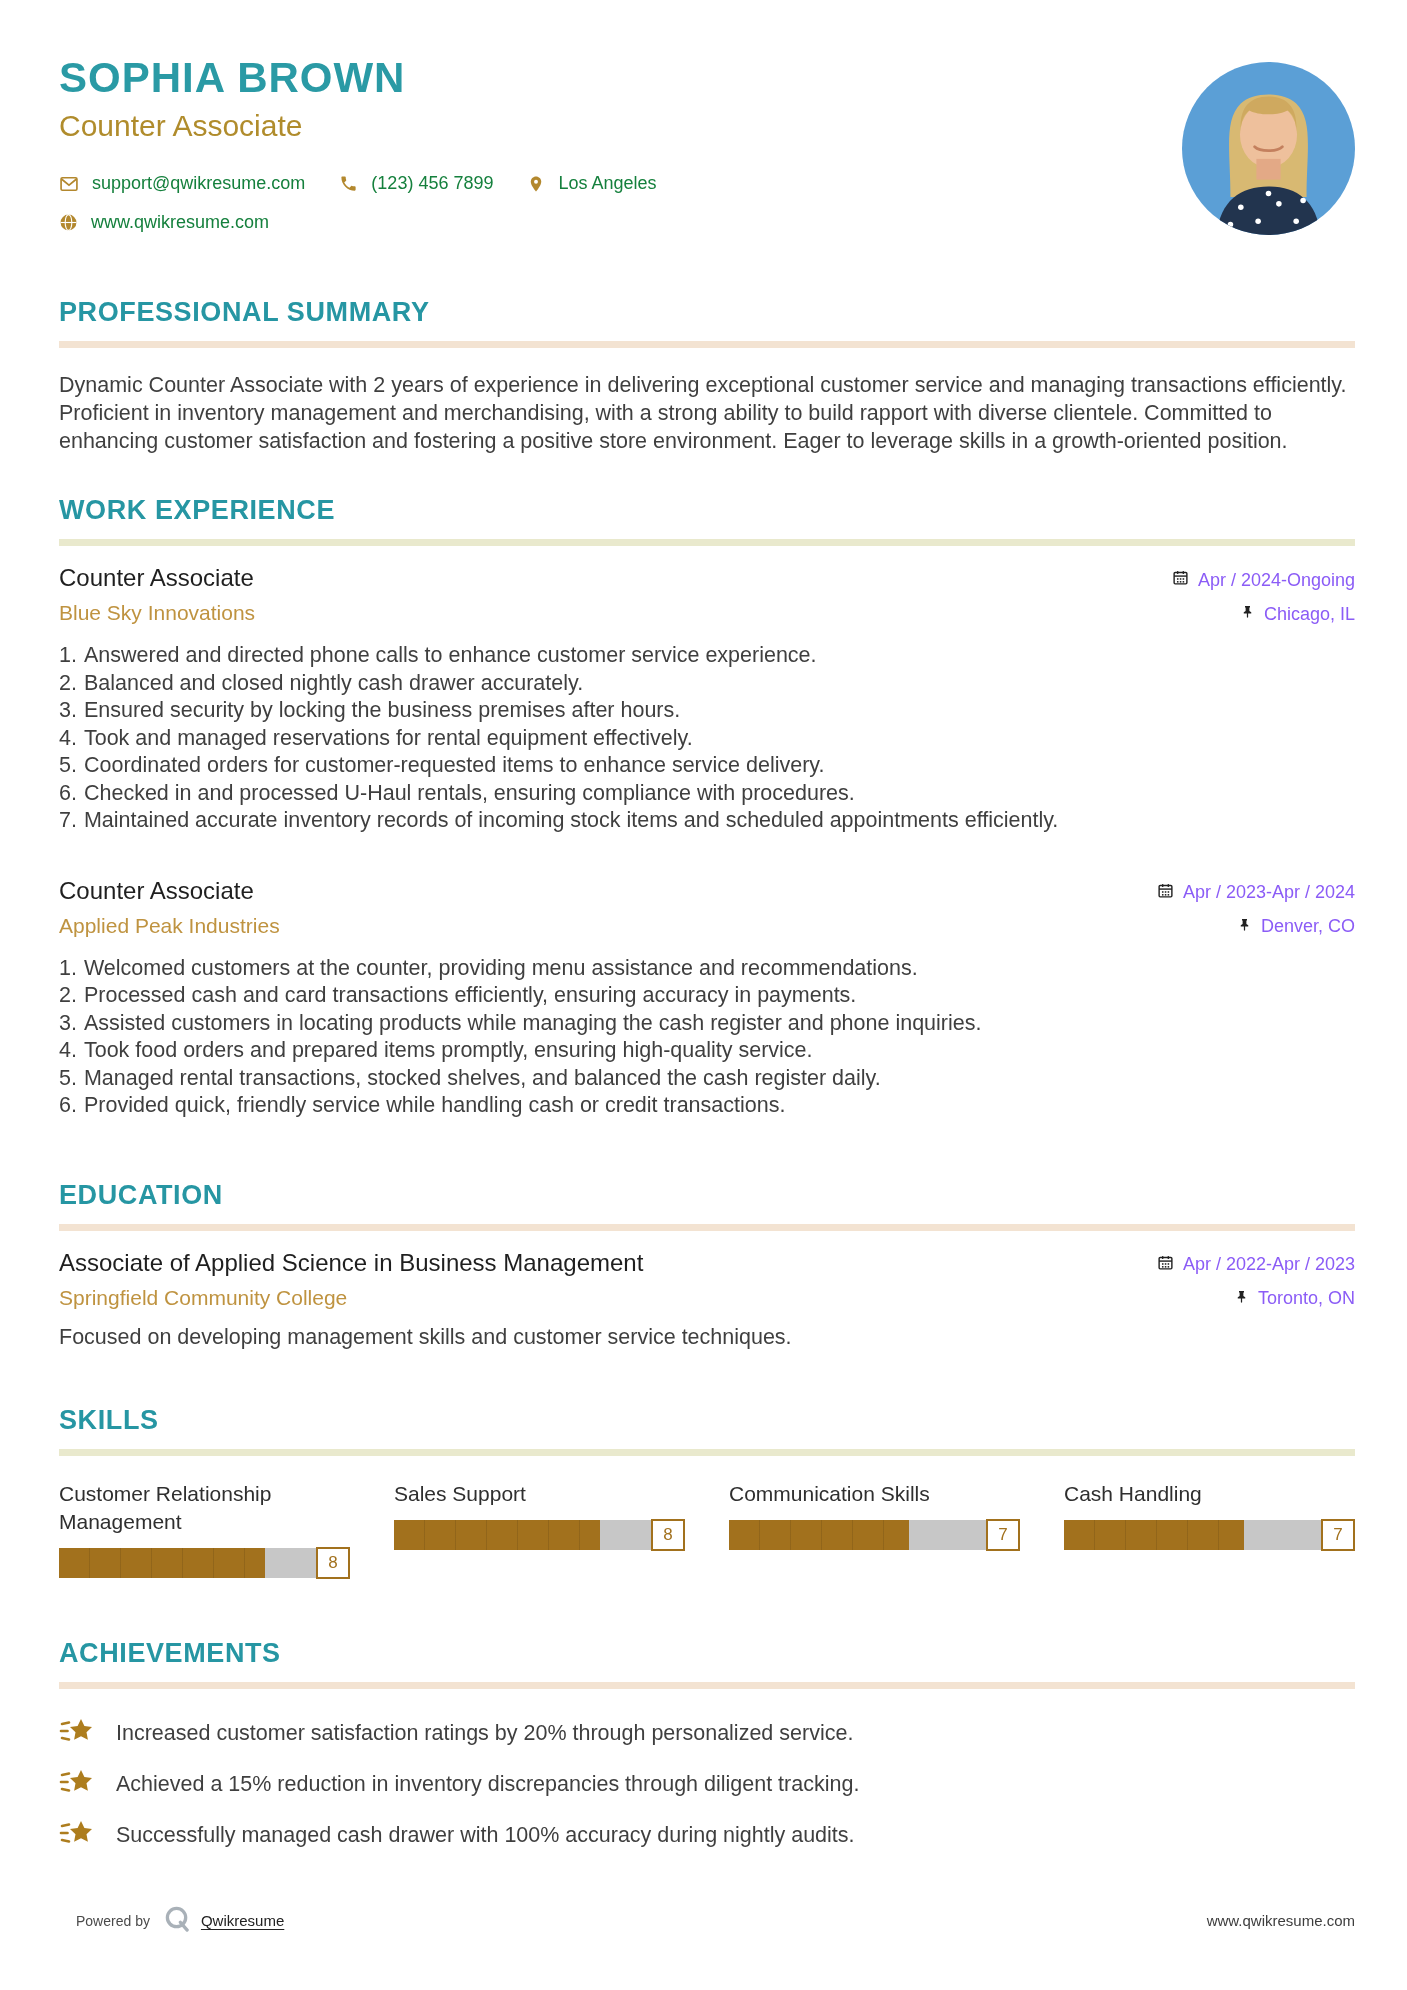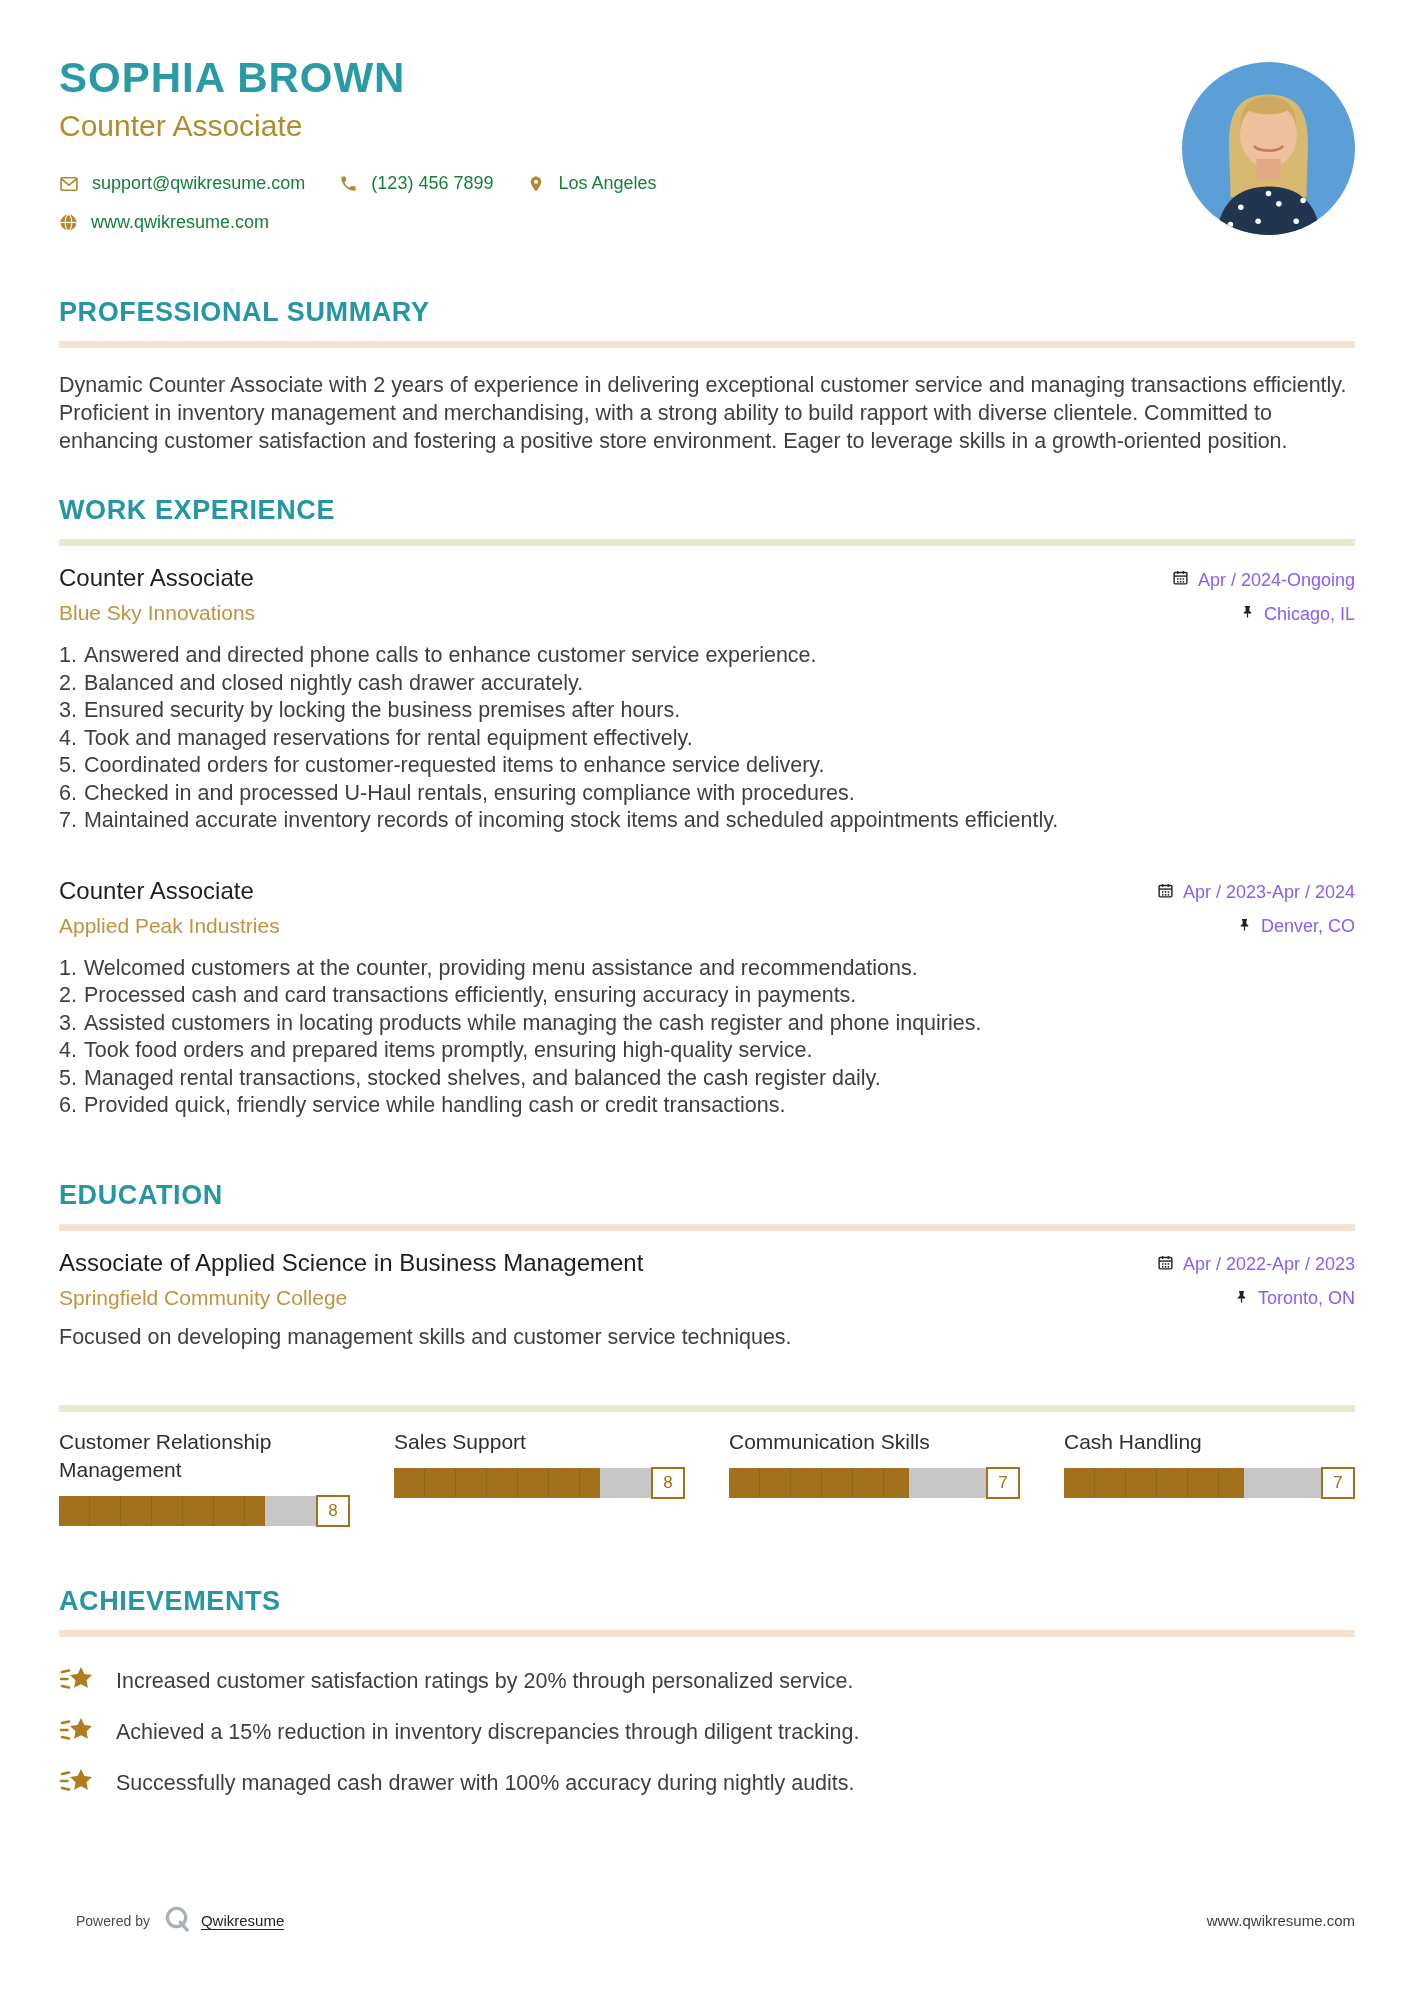--- a/index.html
+++ b/index.html
@@ -86,21 +86,21 @@
     display: inline-flex; align-items: center; gap: 9px;
     font-size: 18px; color: #8b5cf6;
   }
   .num-list { margin-top: 17px; }
   .num-list .li { display: flex; font-size: 21.5px; line-height: 27.5px; color: #3f3f3f; }
   .num-list .num { margin-right: 7px; }
   .edu-desc { margin-top: 13px; font-size: 21.5px; line-height: 28px; color: #3f3f3f; }
 
   
   .skills-grid {
-    margin-top: 16px;
+    margin-top: 24px;
     display: grid;
     grid-template-columns: repeat(4, 1fr);
     column-gap: 44px;
   }
   .skill-label { font-size: 21px; line-height: 28px; color: #2f2f2f; }
   .skill-bar { position: relative; height: 30px; margin-top: 12px; }
   .skill-track {
     position: absolute; left: 0; right: 34px; top: 0; bottom: 0;
     background: #c7c7c7;
   }
@@ -388,20 +388,21 @@
               </svg>
             </span>
             <span>Toronto, ON</span>
           </div>
         </div>
         <p class="edu-desc">Focused on developing management skills and customer service techniques.</p>
       </div>
     </div>
 
     <div class="section sec-skills">
+      <h2>SKILLS</h2>
       <div class="rule rule-olive"></div>
 
       <div class="skills-grid">
 
       <div class="skill">
             <div class="skill-label">Customer Relationship Management</div>
             <div class="skill-bar">
               <div class="skill-track">
                 <div class="skill-fill" style="width: 80%;"></div>
               </div>

